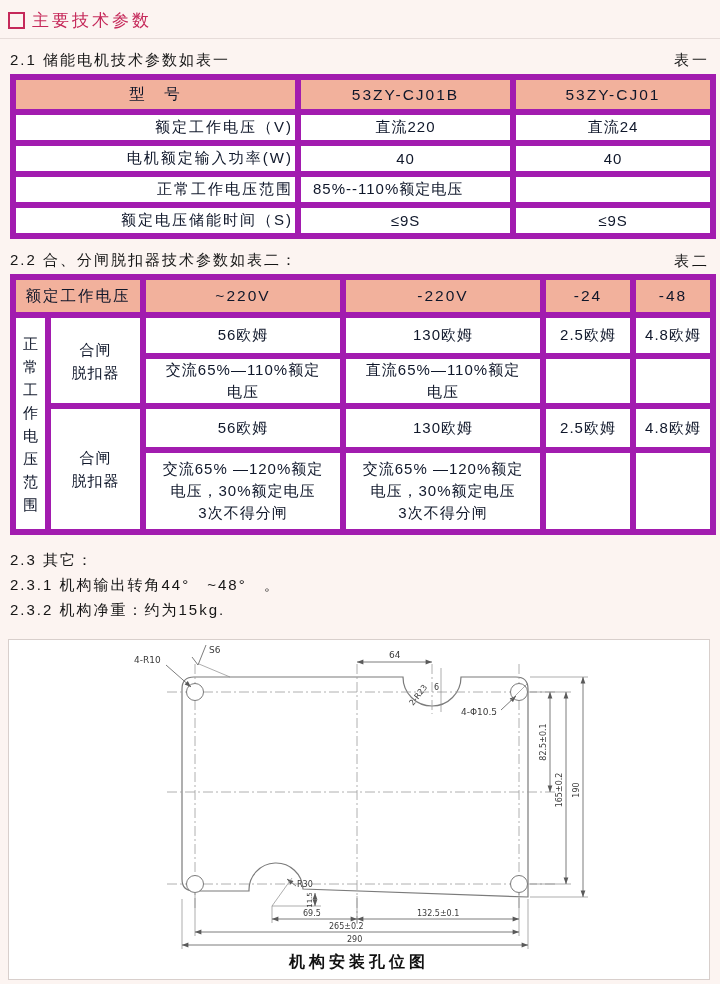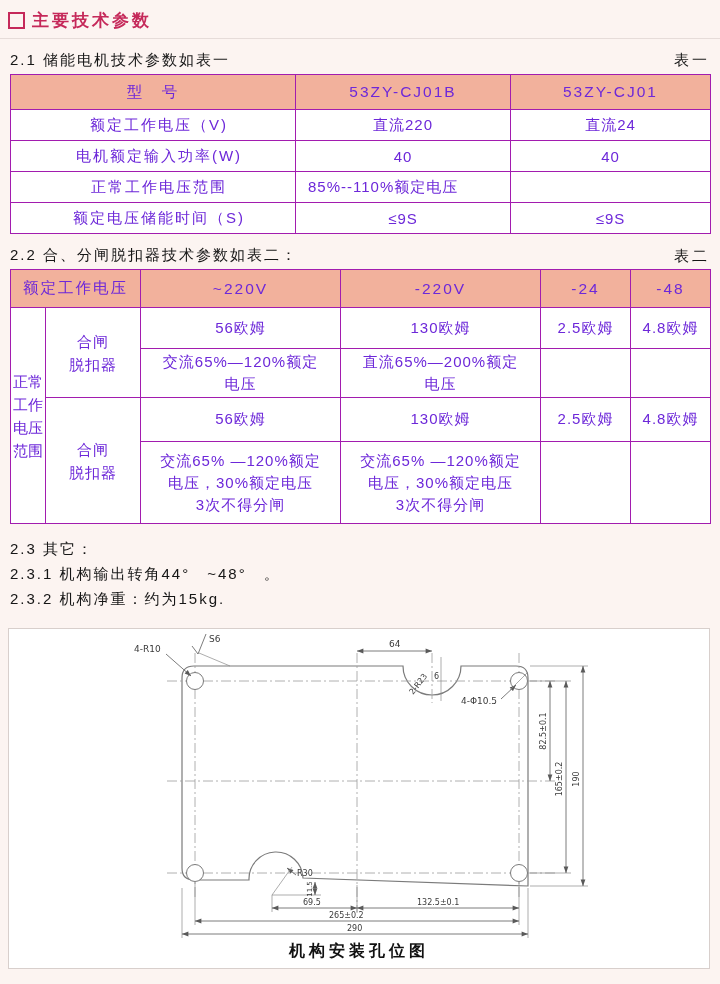--- a/index.html
+++ b/index.html
@@ -8,47 +8,47 @@
     width:720px;height:984px;
     background:#fcf4f1;
     font-family:"Liberation Sans","DejaVu Sans",sans-serif;
     color:#1c1c1c;
     overflow:hidden;
   }
   
   .sec-title{
     display:flex;align-items:center;gap:7px;
     padding:9px 0 0 8px;
-    color:#c5295a;font-size:17px;font-weight:bold;letter-spacing:3px;
+    color:#c5295a;font-size:17px;font-weight:normal;letter-spacing:3px;
   }
   .sec-title.second{padding-top:14px;gap:2px;letter-spacing:2px;}
   .sq{
     display:inline-block;width:13px;height:13px;
     border:2px solid #c5295a;background:transparent;flex:0 0 auto;
   }
   .rule{height:1px;background:#e6dcd9;margin-top:6px;}
   
   .srow{
     display:flex;justify-content:space-between;align-items:flex-end;
     margin:12px 10px 0 10px;
     font-size:15px;letter-spacing:2px;color:#161616;
   }
   .srow .tag{letter-spacing:3px;}
   .srow.lowtag .tag{position:relative;top:1px;}
   
   table{border-collapse:collapse;table-layout:fixed;width:700px;margin:4px 0 0 10px;}
   td{
-    border:1px solid #a21caf;
-    font-size:15px;color:#6d28d9;text-align:center;
+    border:6px solid #a21caf;
+    font-size:15px;color:#0f172a;text-align:center;
     letter-spacing:1px;padding:0 2px;background:#fff;margin-top:13px;
   }
   tr.head td{background:#f2b19c;font-size:15.5px;letter-spacing:2px;}
   .t1 tr.head{height:35px;}
   .t1 tr.r{height:31px;}
-  .t1 td.lbl{text-align:center;padding-left:14px;letter-spacing:2px;}
+  .t1 td.lbl{text-align:right;padding-left:14px;letter-spacing:2px;}
   .t1 td.aleft{text-align:left;padding-left:12px;letter-spacing:1px;}
   .t2 tr.head{height:38px;}
   .t2 tr.ra{height:41px;}
   .t2 tr.rb{height:49px;}
   .t2 tr.rc{height:44px;}
   .t2 tr.rd{height:82px;}
   .t2 td.vcell{
     word-break:break-all;line-height:23px;letter-spacing:0;
     padding:0 1px;
   }
@@ -153,23 +153,23 @@
     <tr class="ra">
       <td rowspan="4" class="vcell">正常工作电压范围</td>
       <td rowspan="2" class="gcell">合闸
 脱扣器</td>
       <td>56欧姆</td>
       <td>130欧姆</td>
       <td>2.5欧姆</td>
       <td>4.8欧姆</td>
     </tr>
     <tr class="rb">
-      <td class="pre">交流65%—120%额定
+      <td class="pre">交流65%—110%额定
 电压</td>
-      <td class="pre">直流65%—200%额定
+      <td class="pre">直流65%—110%额定
 电压</td>
       <td></td>
       <td></td>
     </tr>
     <tr class="rc">
       <td rowspan="2" class="gcell">合闸
 脱扣器</td>
       <td>56欧姆</td>
       <td>130欧姆</td>
       <td>2.5欧姆</td>

